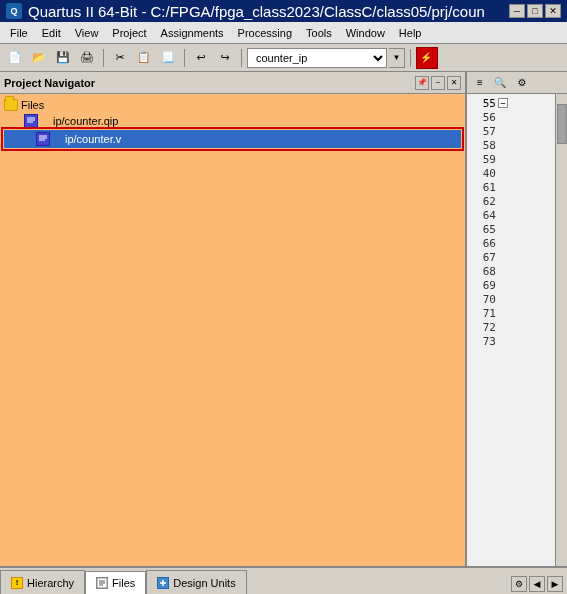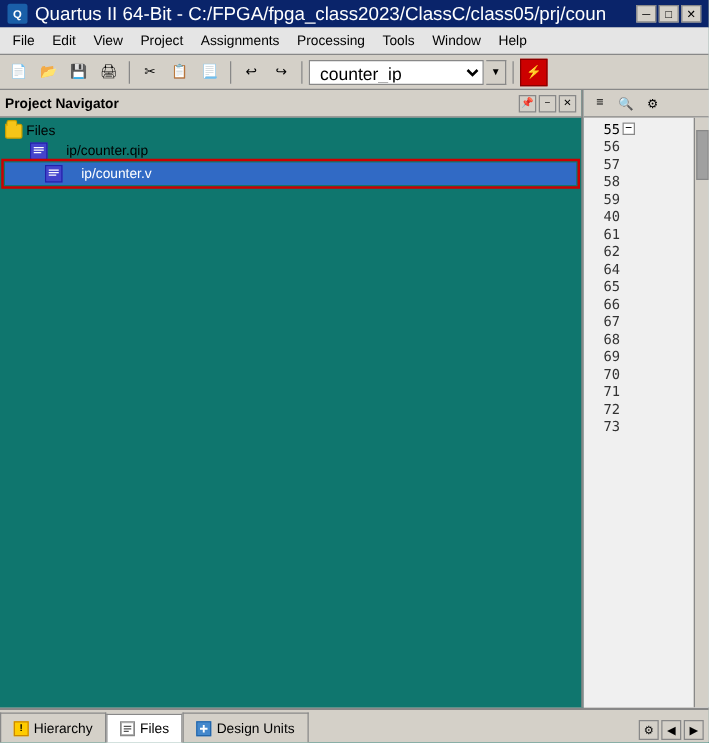--- a/index.html
+++ b/index.html
@@ -103,21 +103,21 @@
       width: 1px;
       height: 18px;
       background: #888;
       margin: 0 3px;
     }
     .toolbar-dropdown {
       height: 20px;
       min-width: 140px;
       background: white;
       border: 1px solid #888;
-      font-size: 14px;
+      font-size: 11px;
       padding: 1px 4px;
       cursor: pointer;
     }
     .toolbar-dropdown-btn {
       width: 16px;
       height: 20px;
       background: #d4d0c8;
       border: 1px solid #888;
       border-left: none;
       cursor: pointer;
@@ -129,21 +129,21 @@
 
     
     .main-area {
       display: flex;
       height: calc(594px - 22px - 22px - 28px - 28px);
     }
 
     
     .left-panel {
       width: 467px;
-      background: #0f766e;
+      background: #fdba74;
       border-right: 2px solid #888;
       display: flex;
       flex-direction: column;
     }
 
     
     .panel-header {
       background: #d4d0c8;
       border-bottom: 1px solid #888;
       height: 22px;

